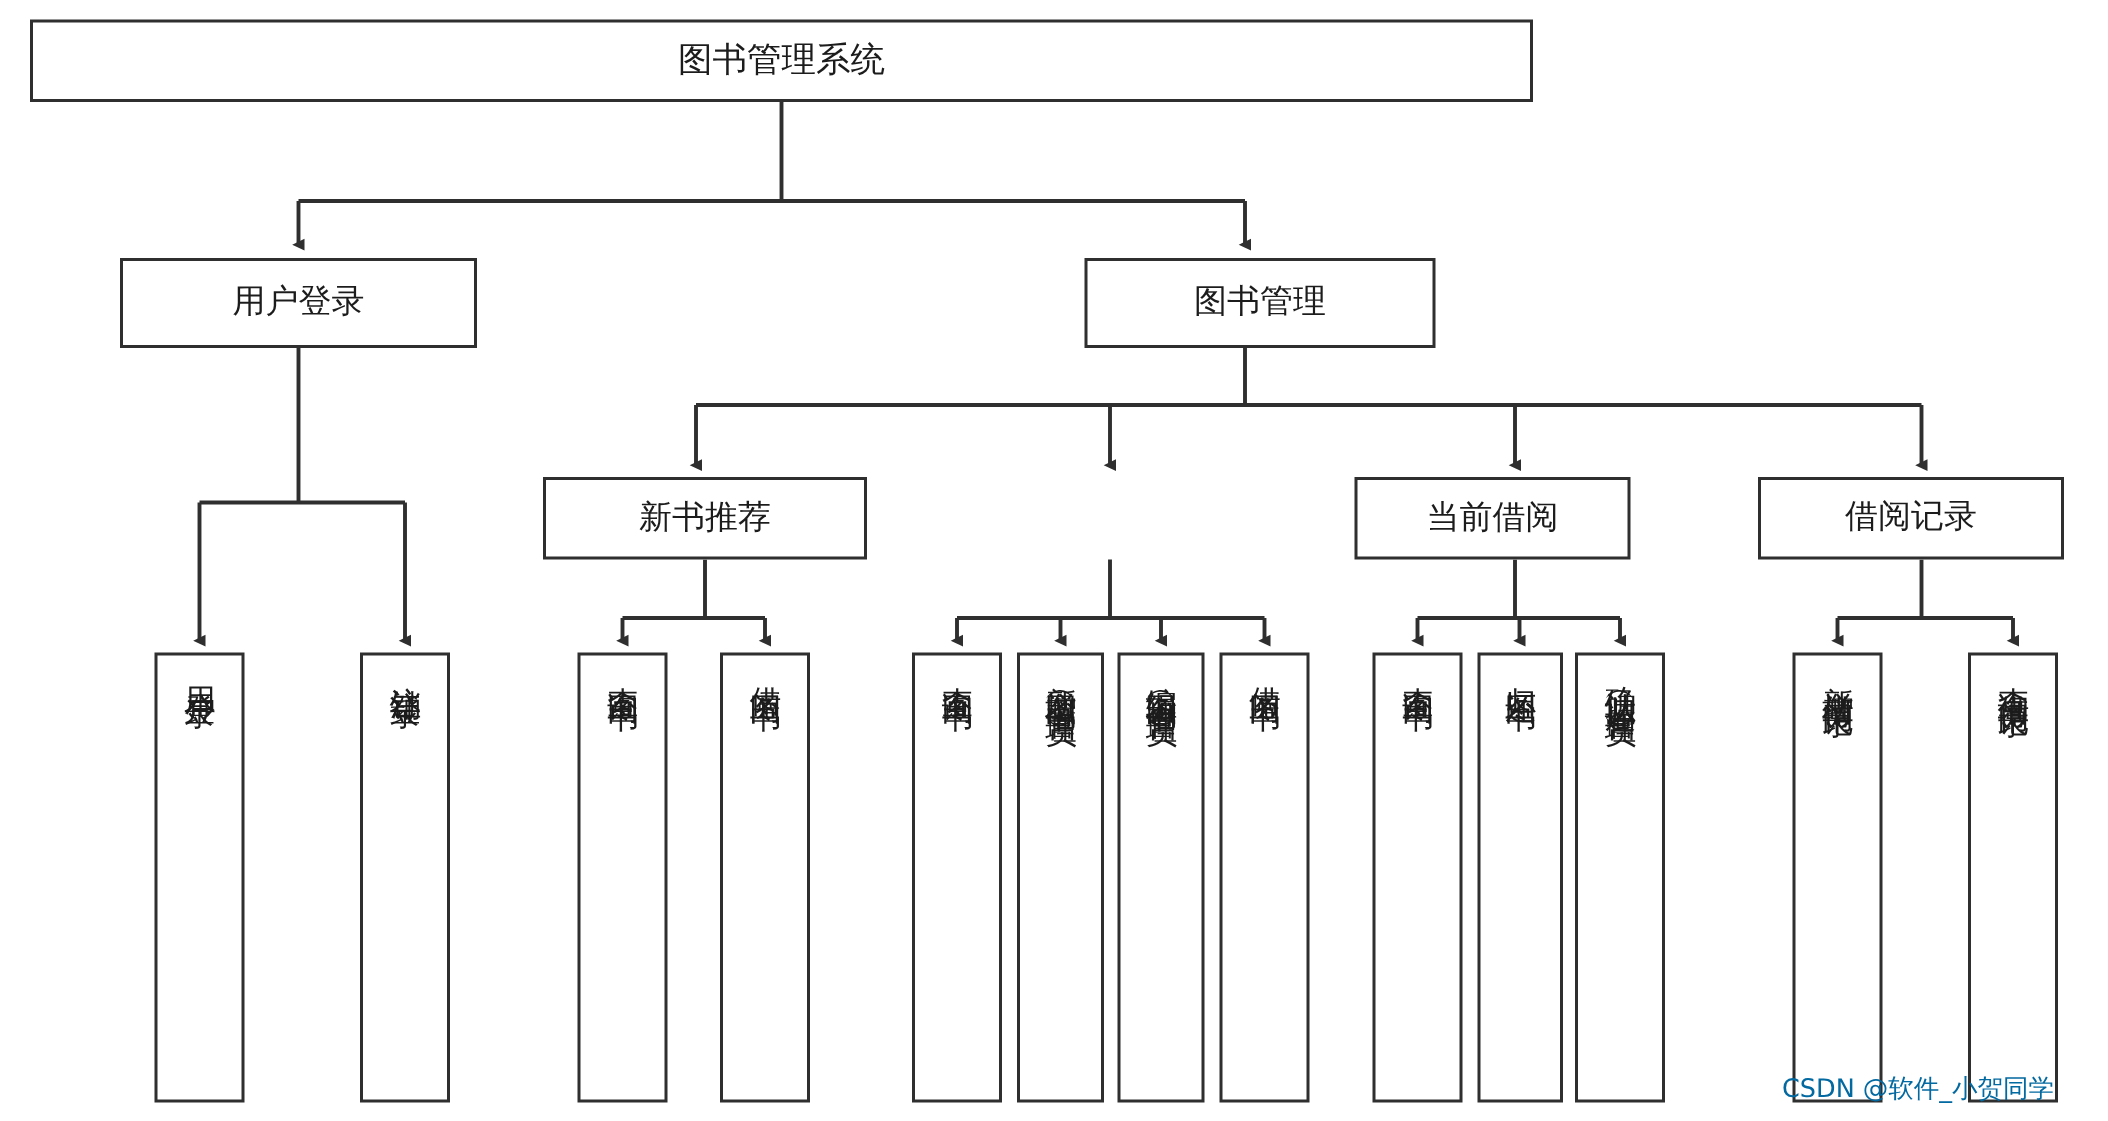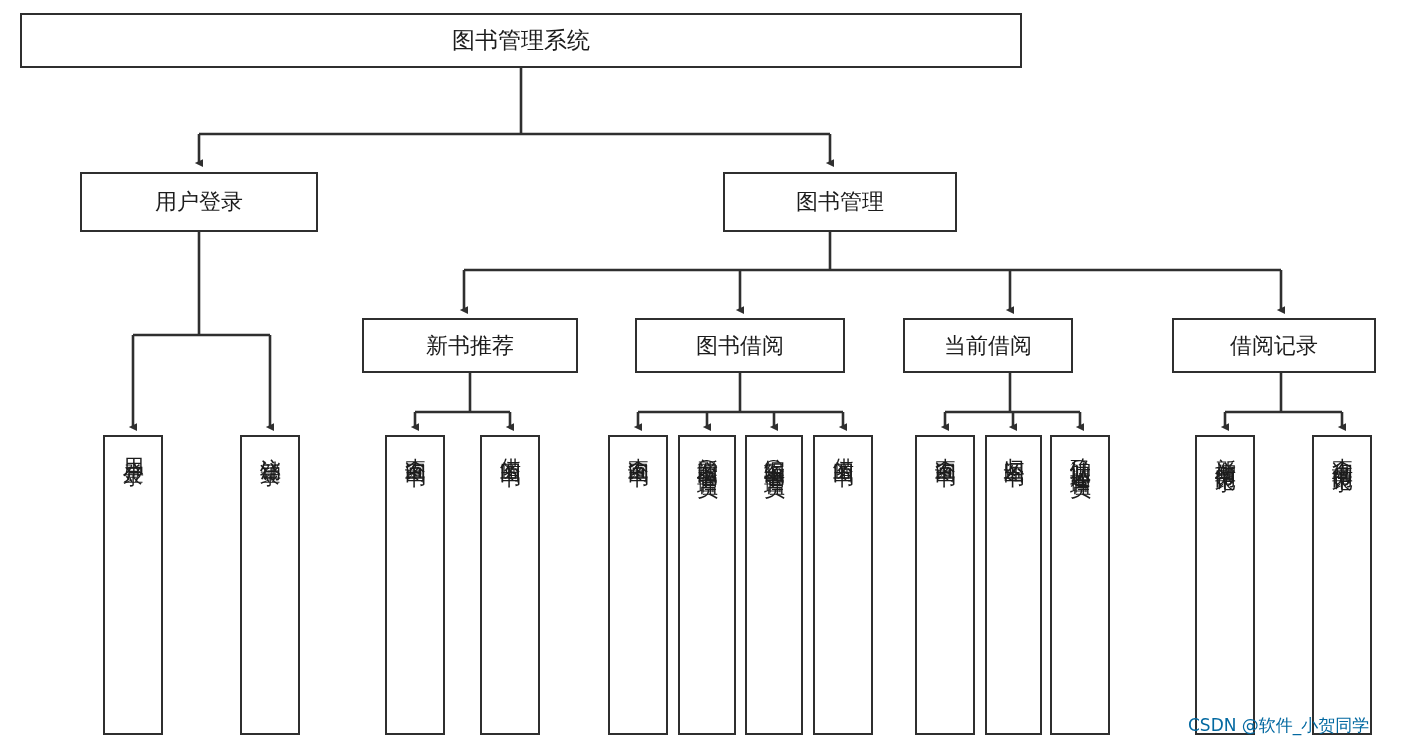--- a/index.html
+++ b/index.html
@@ -131,27 +131,24 @@
   <div class="node horiz" style="left:80px; top:172px; width:238px; height:60px;">
     <span class="label">用户登录</span>
   </div>
   <div class="node horiz" style="left:712px; top:172px; width:234px; height:60px;margin-left:11px;">
     <span class="label">图书管理</span>
   </div>
 
   <div class="node horiz" style="left:362px; top:318px; width:216px; height:55px;">
     <span class="label">新书推荐</span>
   </div>
-  <div class="node horiz" style="left:635px; top:318px; width:210px; height:55px;">
-    <span class="label">图书借阅</span>
-  </div>
-  <div class="node horiz" style="left:903px; top:318px; width:170px; height:55px;">
+  <div class="node horiz" style="left:903px; top:318px; width:184px; height:55px;">
     <span class="label">当前借阅</span>
   </div>
-  <div class="node horiz" style="left:1172px; top:318px; width:204px; height:55px;">
+  <div class="node horiz" style="left:1172px; top:318px; width:204px; height:55px;font-family:Liberation Mono, monospace;">
     <span class="label">借阅记录</span>
   </div>
 
   <div class="node vert" style="left:103px; top:435px; width:60px; height:300px;">
     <span class="label">用户登录</span>
   </div>
   <div class="node vert" style="left:240px; top:435px; width:60px; height:300px;">
     <span class="label">注销登录</span>
   </div>
 

